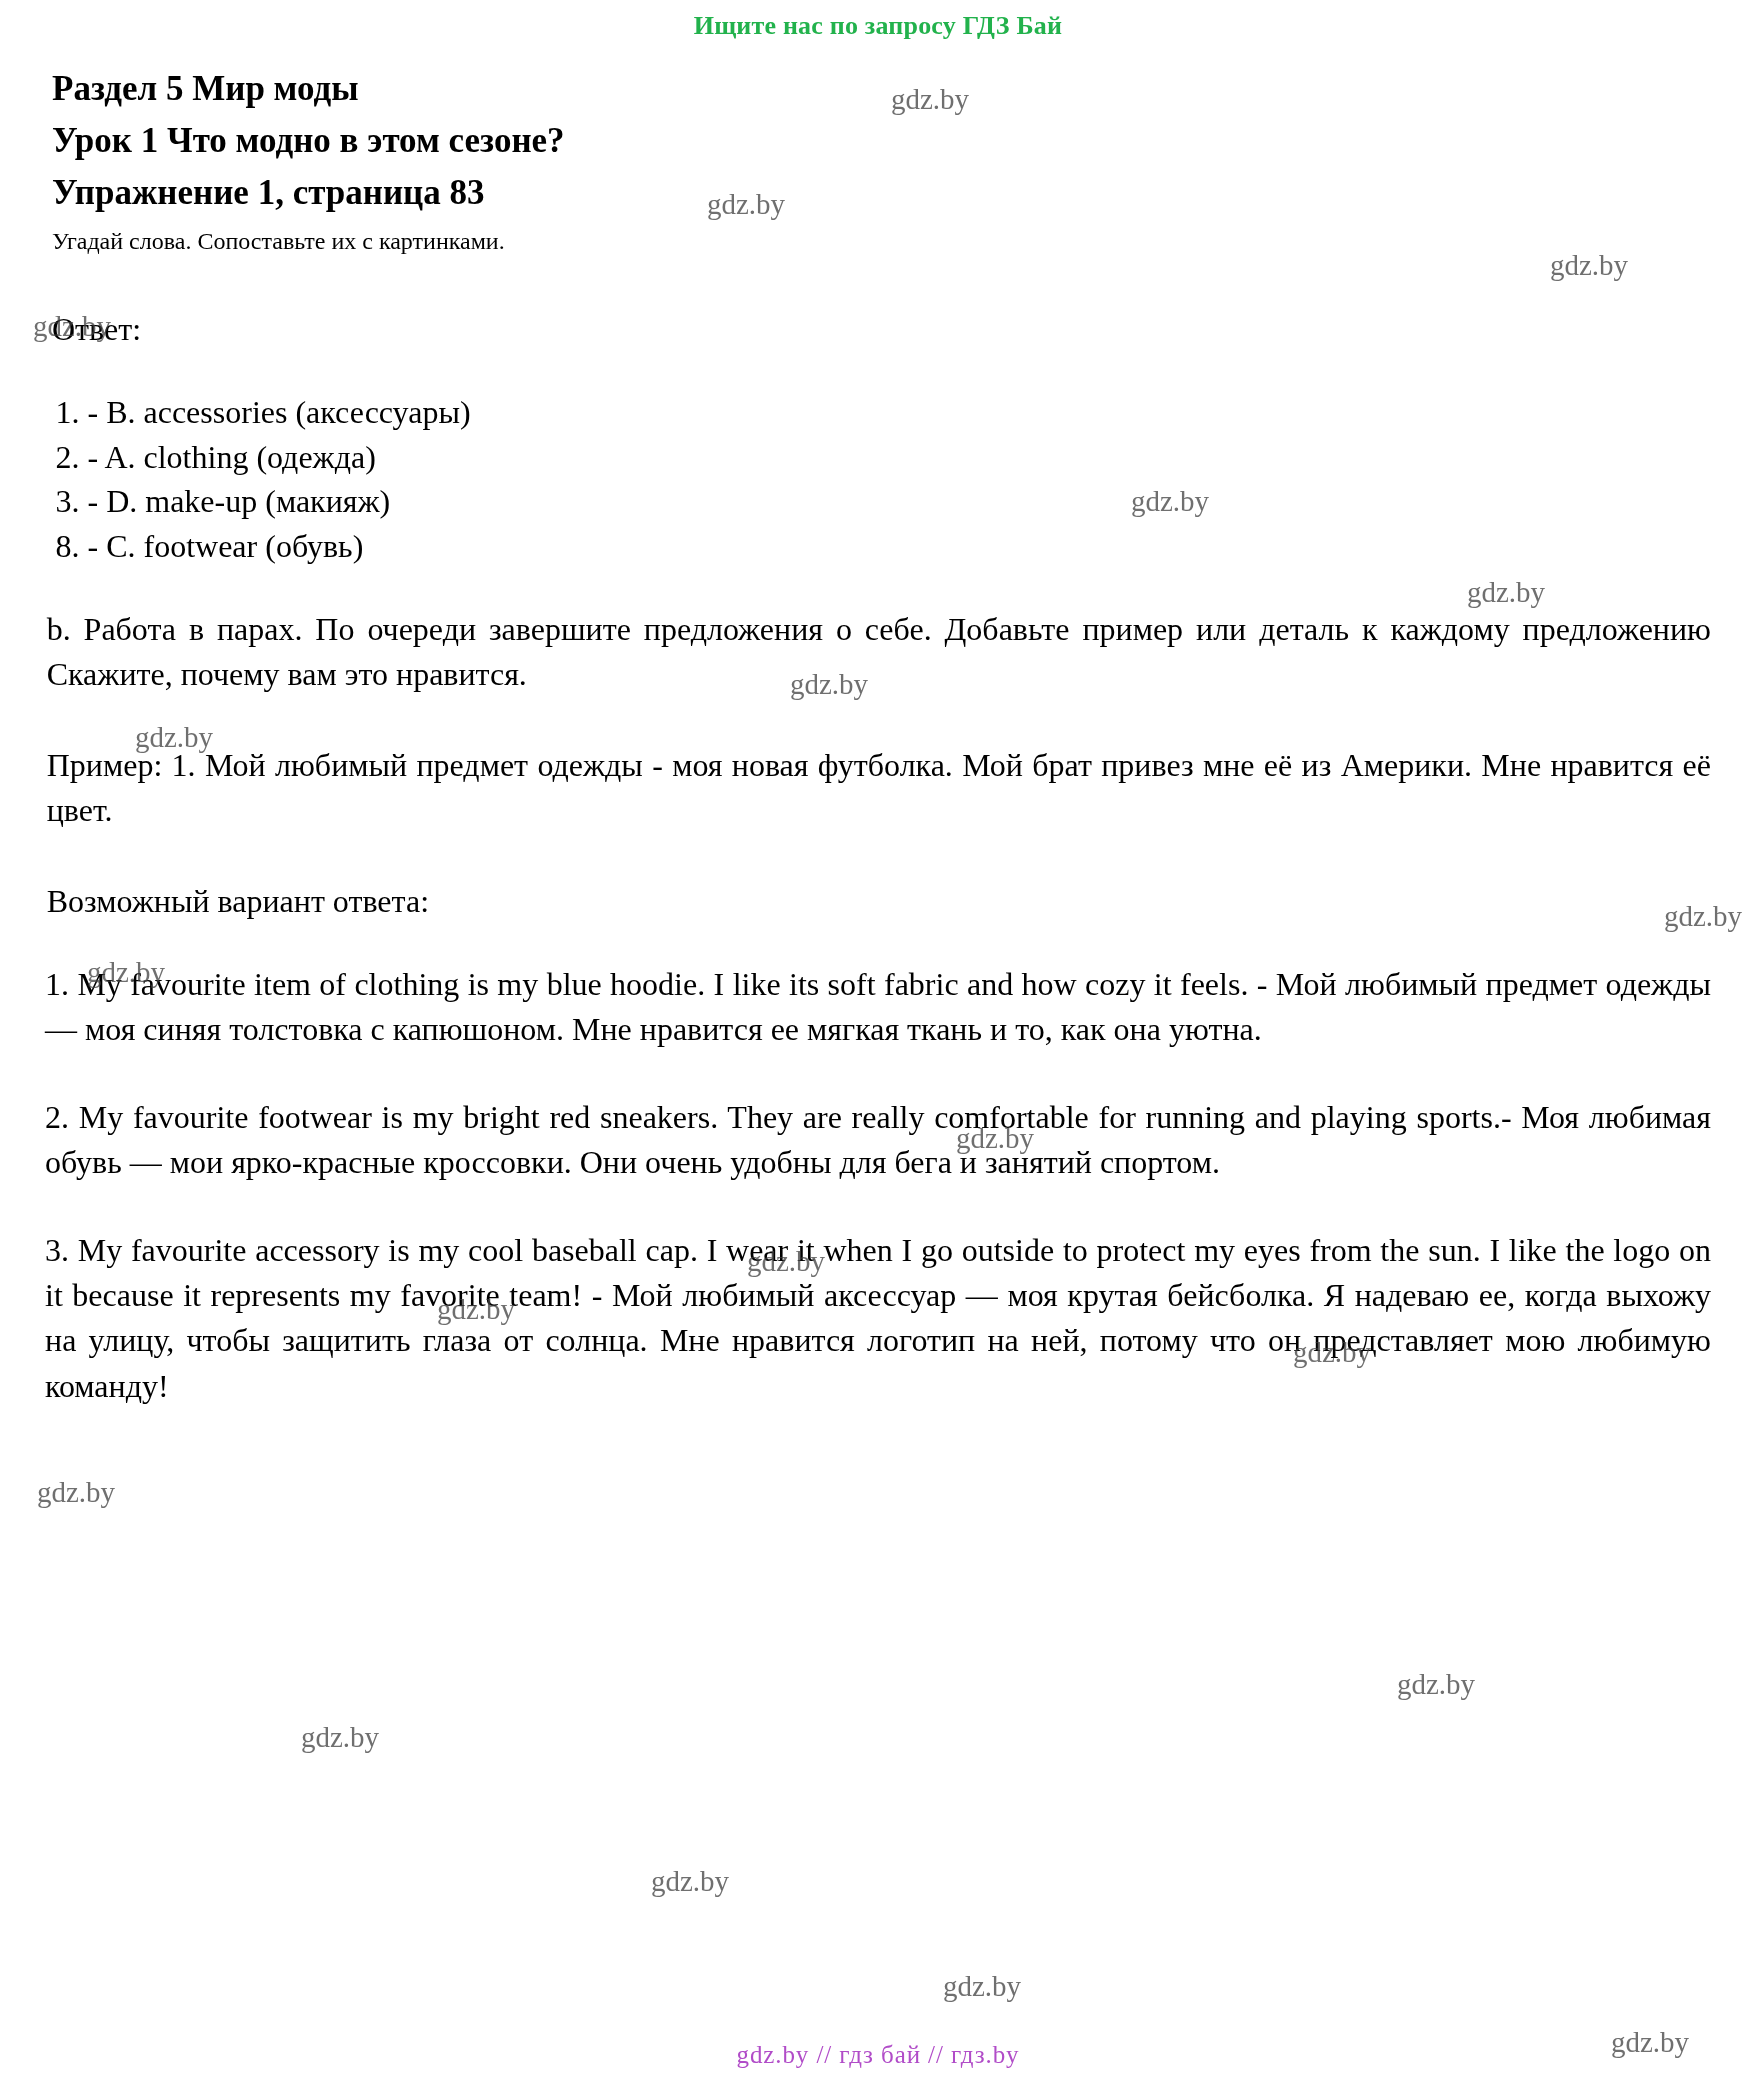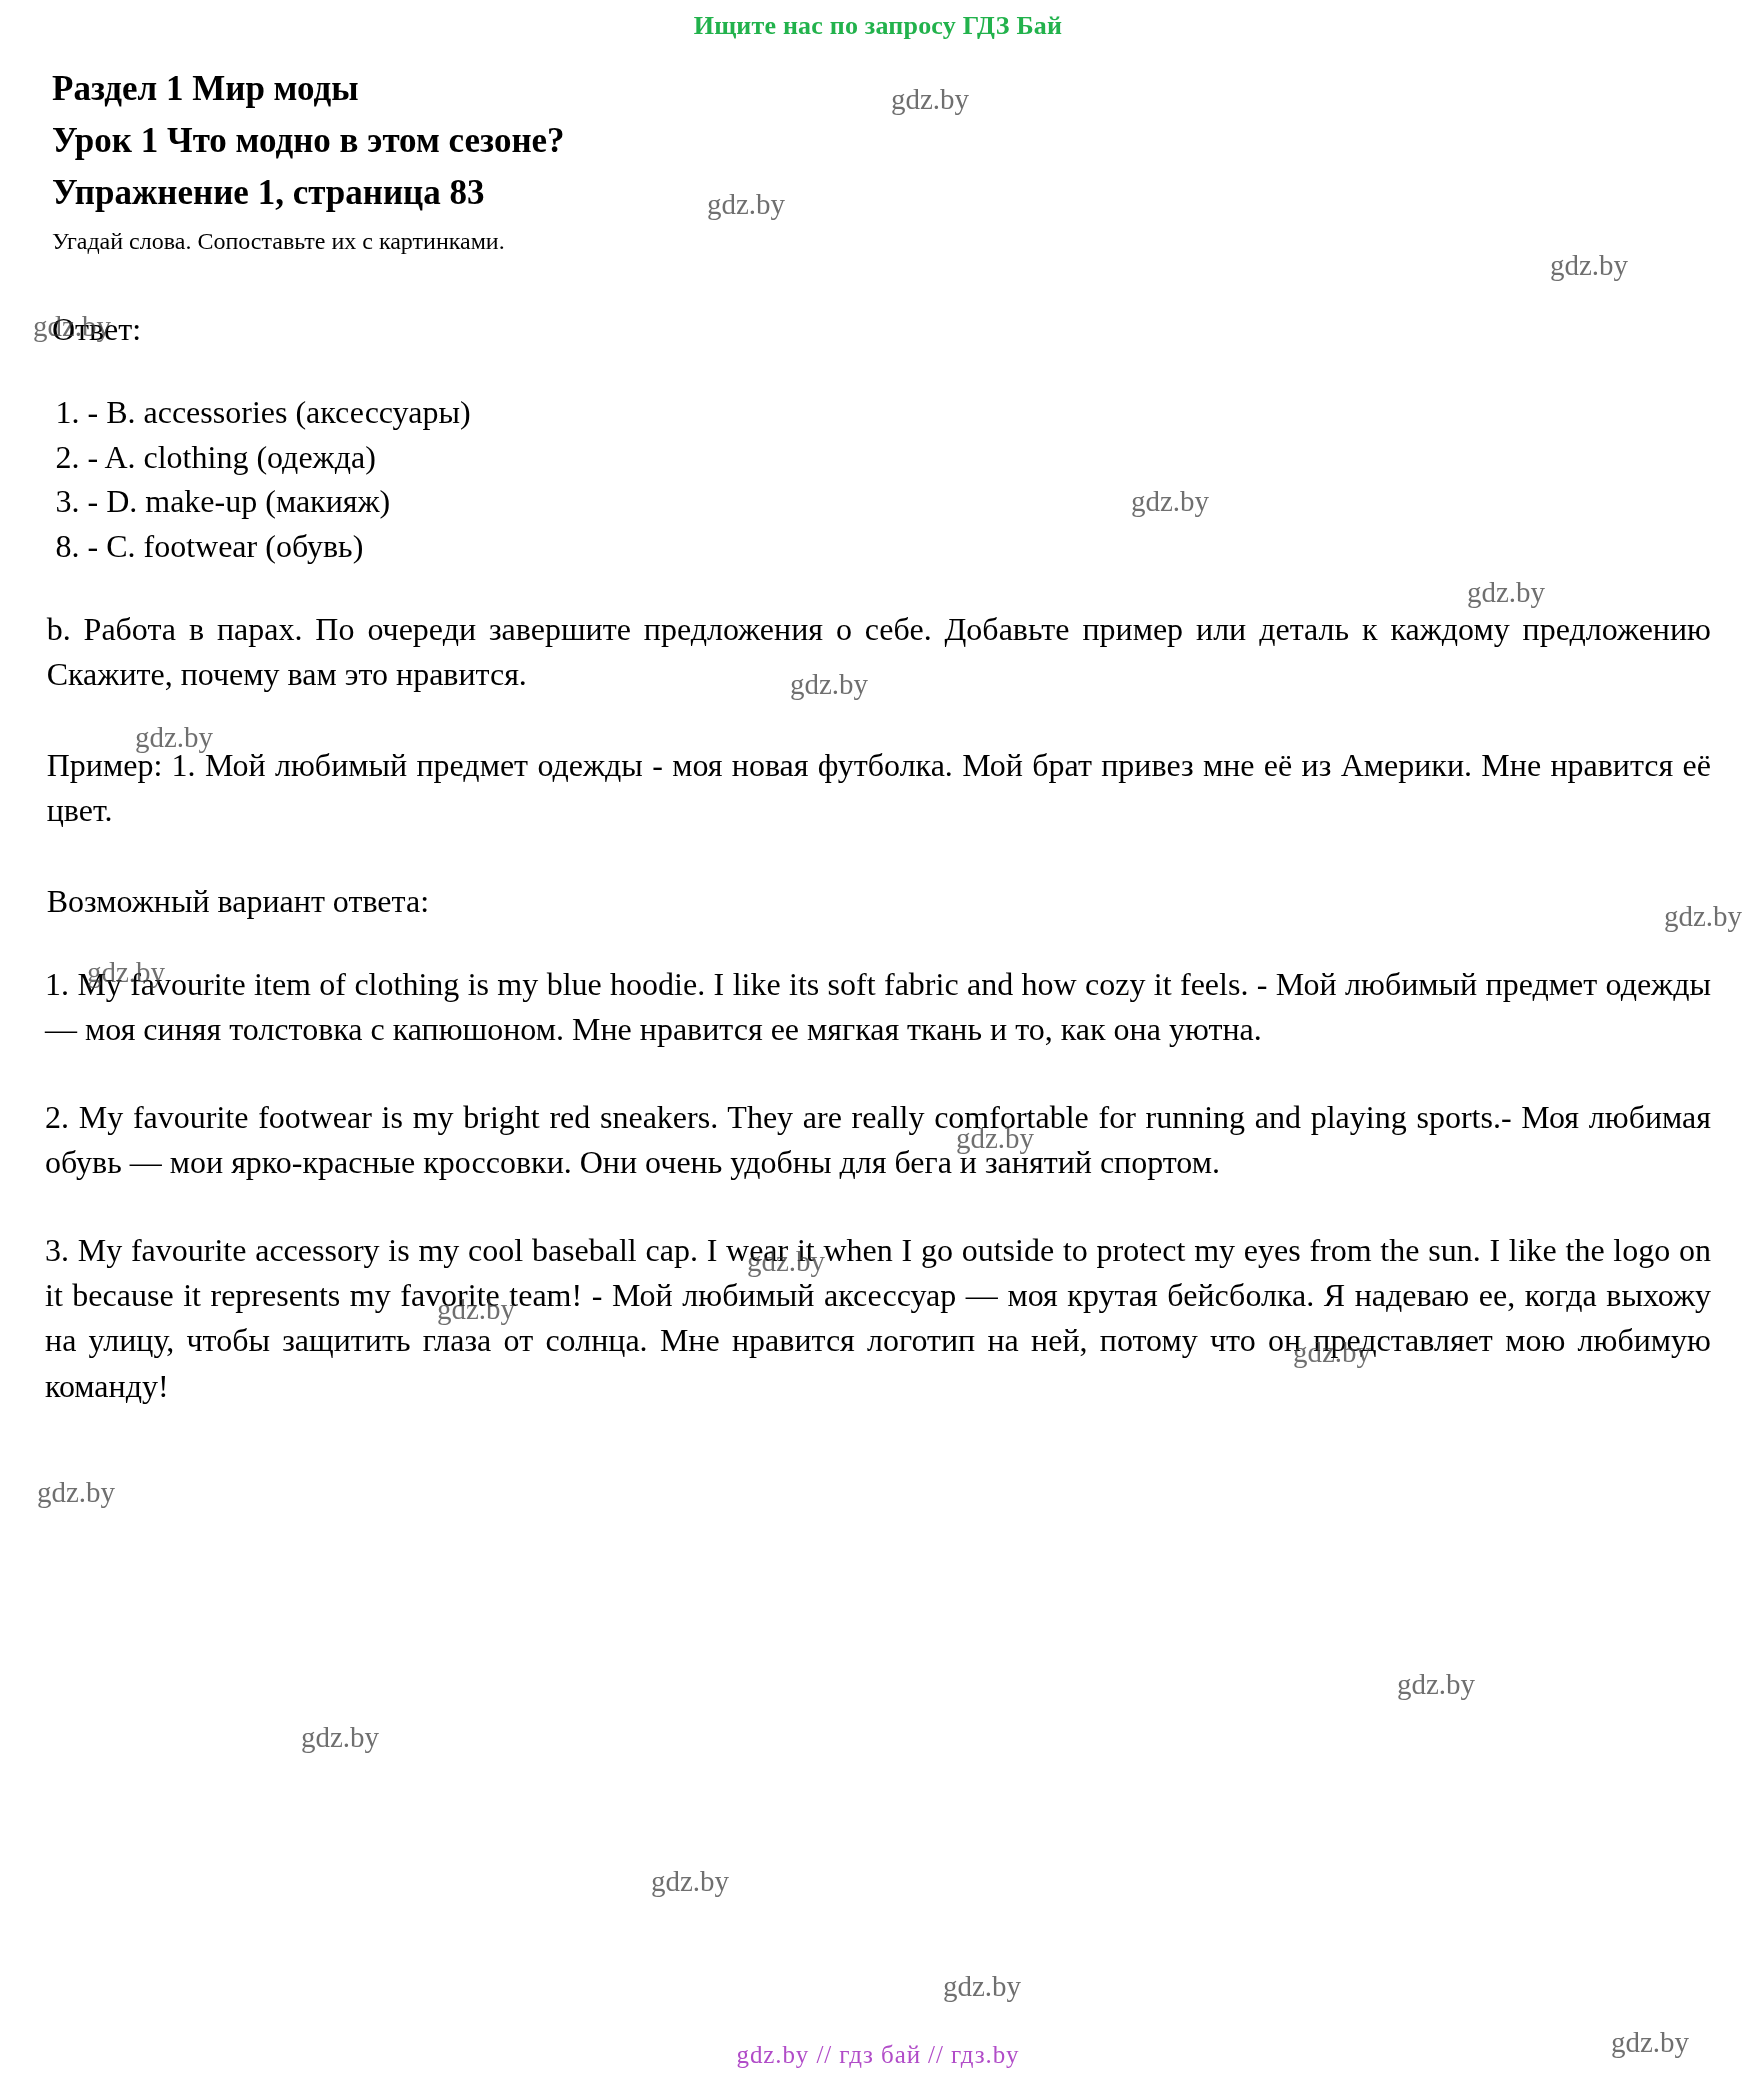--- a/index.html
+++ b/index.html
@@ -115,21 +115,21 @@
     white-space: nowrap;
   }
 </style>
 </head>
 <body>
 
 <div class="page">
 
   <div class="top-banner">Ищите нас по запросу ГДЗ Бай</div>
 
-  <h1 class="section-title">Раздел 1 Мир моды</h1>
+  <h1 class="section-title">Раздел 5 Мир моды</h1>
   <h2 class="lesson-title">Урок 1 Что модно в этом сезоне?</h2>
   <h3 class="exercise-title">
     <span>Упражнение 1, страница 83</span>
   </h3>
 
   <div class="task-line">Угадай слова. Сопоставьте их с картинками.</div>
 
   <div class="answer-label">Ответ:</div>
 
   <div class="matches">

